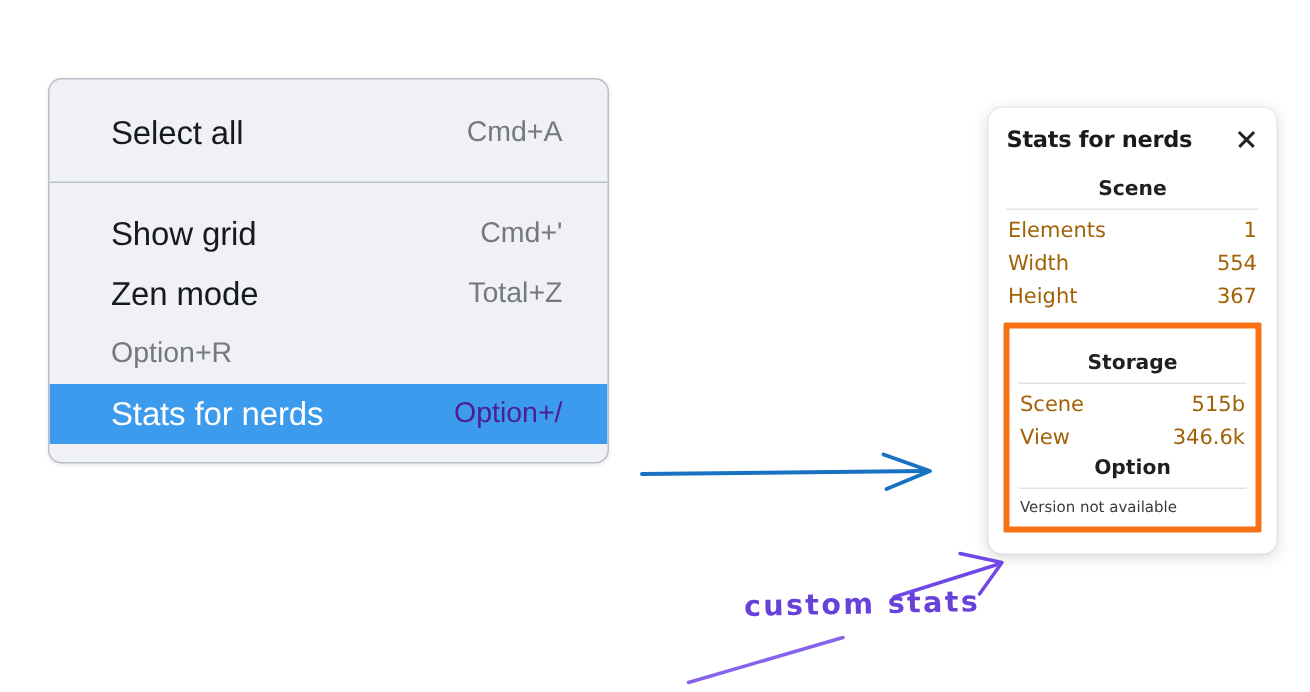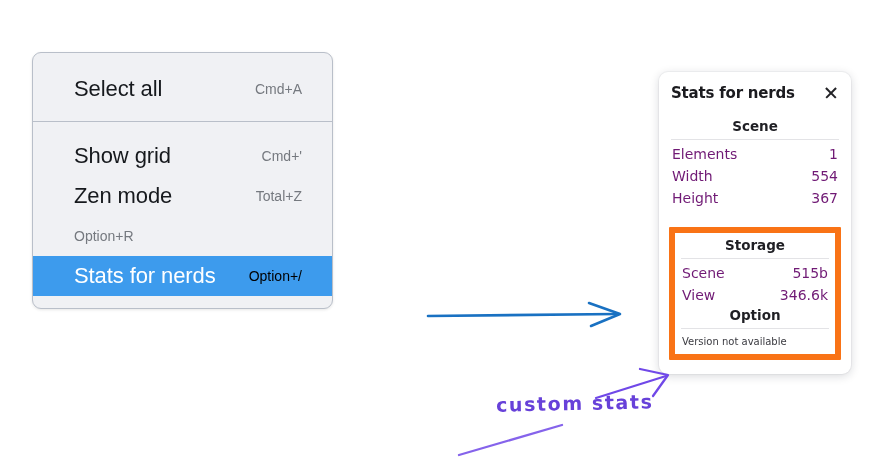--- a/index.html
+++ b/index.html
@@ -14,21 +14,21 @@
     overflow: hidden;
     font-family: "Liberation Sans", sans-serif;
     -webkit-font-smoothing: antialiased;
   }
 
   
   #context-menu {
     position: absolute;
     left: 32px;
     top: 52px;
-    width: 301px;
+    width: 374px;
     background: #f0f1f4;
     border: 1px solid #b9bfc9;
     border-radius: 9px;
     box-shadow: 0 1px 3px rgba(0,0,0,0.10);
     box-sizing: border-box;
     overflow: hidden;
   }
   .menu-section {
     padding: 0;
   }
@@ -54,32 +54,32 @@
     box-sizing: border-box;
     cursor: default;
   }
   .menu-item .label {
     font-size: 22px;
     color: #16191d;
     letter-spacing: -0.1px;
     white-space: nowrap;
   }
   .menu-item .shortcut {
-    font-size: 14px;
+    font-size: 19px;
     color: #75797f;
     white-space: nowrap;
   }
   .menu-item.selected {
     background: #3d9bed;
   }
   .menu-item.selected .label {
     color: #ffffff;
   }
   .menu-item.selected .shortcut {
-    color: #000000;
+    color: #4c1d95;
   }
 
   
   #stats-panel {
     position: absolute;
     left: 659px;
     top: 72px;
     width: 192px;
     background: #ffffff;
     border-radius: 9px;
@@ -132,35 +132,35 @@
     height: 1px;
     background: #e3e3e6;
     margin: 0 2px 3px 2px;
   }
   .stat-row {
     display: flex;
     align-items: center;
     justify-content: space-between;
     padding: 3px 3px;
     font-size: 14px;
-    color: #701a75;
+    color: #a16207;
   }
   .stat-row .k { white-space: nowrap; }
   .stat-row .v { white-space: nowrap; }
   .single-row {
     font-size: 10px;
     color: #3a3a40;
     padding: 4px 3px 2px 3px;
     white-space: nowrap;
   }
   #storage-version-box {
-    border: 6px solid #f97316;
+    border: 4px solid #f97316;
     border-radius: 1px;
-    margin-top: 18px;
-    padding: 3px 4px 5px 4px;
+    margin-top: 6px;
+    padding: 14px 4px 5px 4px;
   }
   #storage-version-box .section-heading:first-child { padding-top: 1px; }
 
   
   #annotation-layer {
     position: absolute;
     left: 0; top: 0;
     width: 873px;
     height: 461px;
     pointer-events: none;

